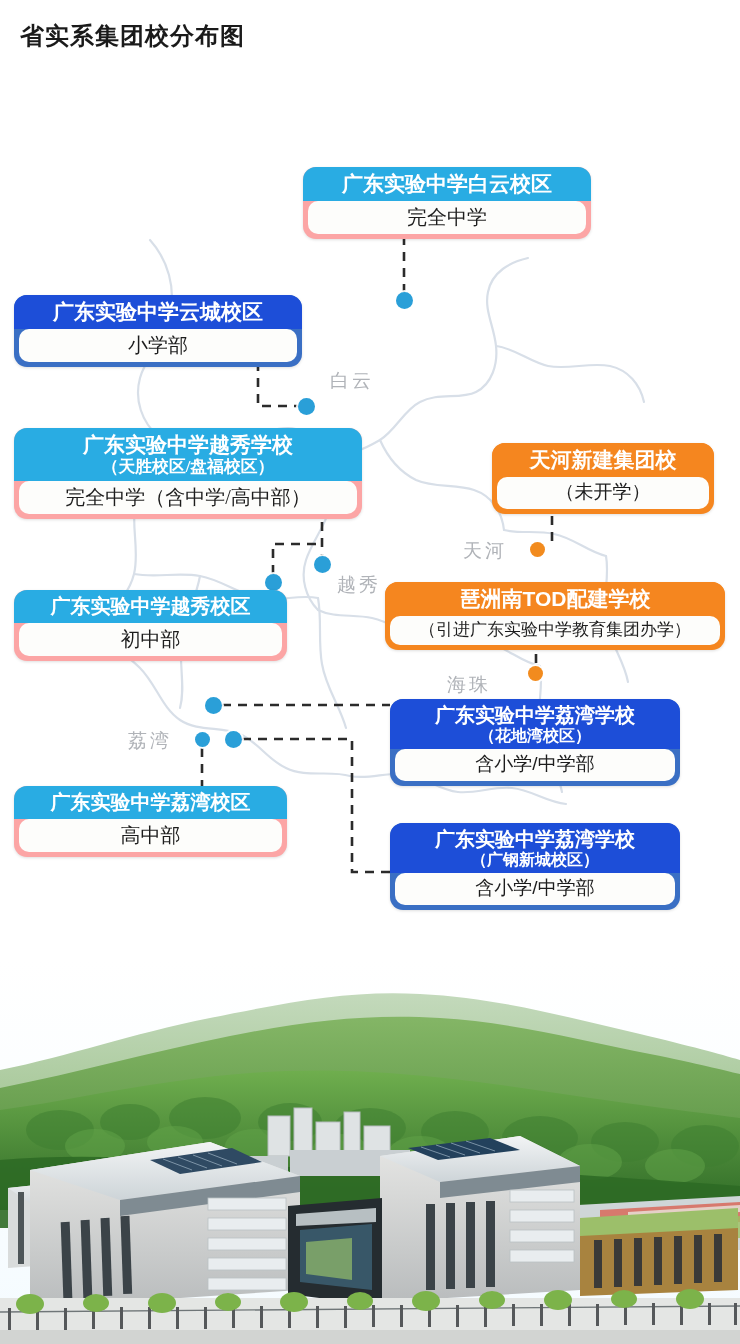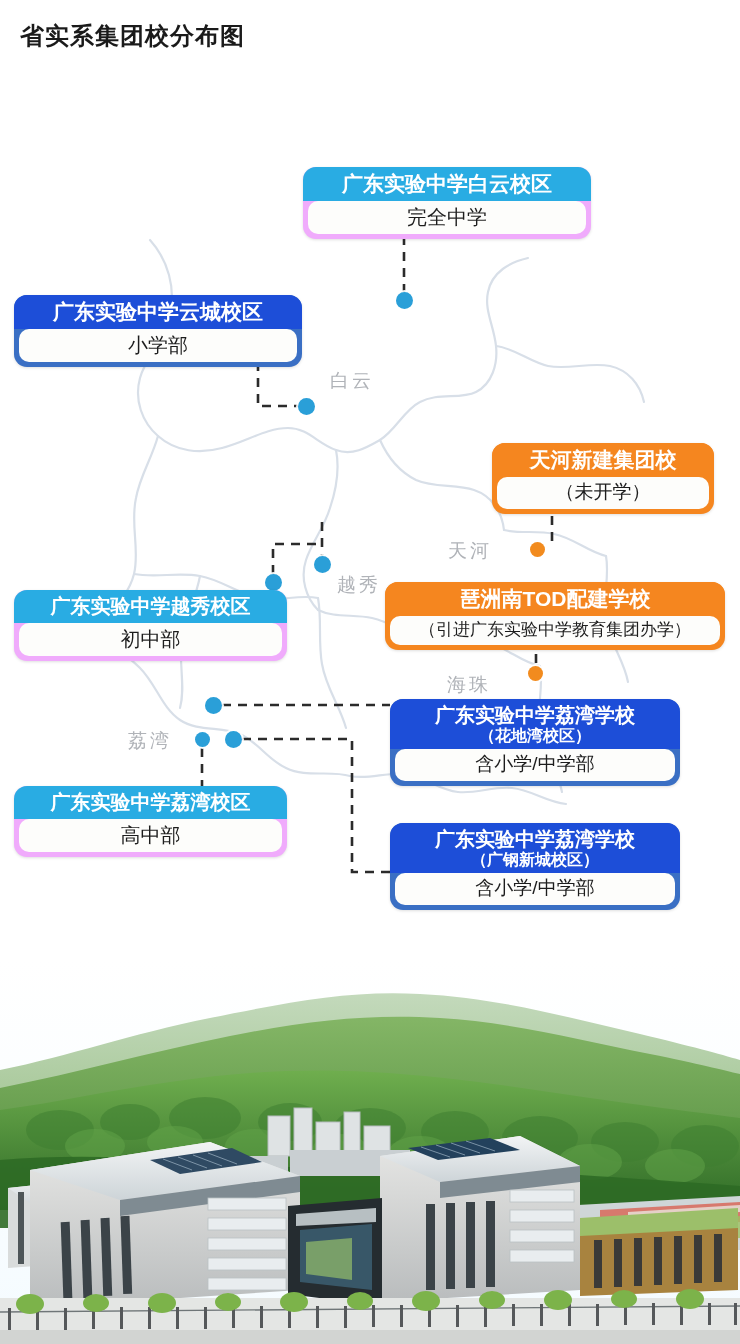--- a/index.html
+++ b/index.html
@@ -60,21 +60,21 @@
     margin:0 5px 5px 5px;
     border-radius:10px;
     text-align:center;
     color:#1d1d1d;
     padding:4px 8px 5px 8px;
     line-height:1.2;
     white-space:nowrap;
   }
 
   
-  .card.cyan{background:#f0abfc;font-family:Liberation Serif, serif;}
+  .card.cyan{background:#fca5a5;font-family:Liberation Serif, serif;}
   .card.cyan .head{background:#29ace3;}
   .card.navy{background:#3a6fc4;}
   .card.navy .head{background:#1d4ed8;}
   .card.orange{background:#f5861f;}
   .card.orange .head{background:#f5861f;}
 
   
   .s21{font-size:21px;}
   .s20{font-size:20px;}
   .s19{font-size:19px;}
@@ -151,21 +151,21 @@
 
         <path d="M222 595 L390 595"></path>
 
         <path d="M242 629 L352 629 L352 762 L390 762"></path>
 
         <path d="M202 638 L202 676"></path>
       </g>
     </svg>
 
     <div class="district" style="left:330px;top:222px;margin-top:36px;">白云</div>
-    <div class="district" style="left:448px;top:428px;">天河</div>
+    <div class="district" style="left:463px;top:428px;">天河</div>
     <div class="district" style="left:337px;top:462px;">越秀</div>
     <div class="district" style="left:447px;top:562px;">海珠</div>
     <div class="district" style="left:128px;top:618px;">荔湾</div>
 
     <div class="dot blue" style="left:396px;top:182px;width:17px;height:17px;"></div>
     <div class="dot blue" style="left:298px;top:288px;width:17px;height:17px;"></div>
     <div class="dot blue" style="left:314px;top:446px;width:17px;height:17px;"></div>
     <div class="dot blue" style="left:265px;top:464px;width:17px;height:17px;"></div>
     <div class="dot orange" style="left:530px;top:432px;width:15px;height:15px;"></div>
     <div class="dot orange" style="left:528px;top:556px;width:15px;height:15px;"></div>
@@ -180,20 +180,27 @@
       <div class="body s20">完全中学</div>
     </div>
 
     <div class="card navy" style="left:14px;top:185px;width:288px;">
       <div class="head s21">
         <span>广东实验中学云城校区</span>
       </div>
       <div class="body s20">小学部</div>
     </div>
 
+    <div class="card cyan" style="left:14px;top:318px;width:348px;">
+      <div class="head s21">
+        <span>广东实验中学越秀学校</span>
+        <span class="sub">（天胜校区/盘福校区）</span>
+      </div>
+      <div class="body s20">完全中学（含中学/高中部）</div>
+    </div>
 
     <div class="card cyan" style="left:14px;top:480px;width:273px;">
       <div class="head s20">
         <span>广东实验中学越秀校区</span>
       </div>
       <div class="body s20">初中部</div>
     </div>
 
     <div class="card orange" style="left:492px;top:333px;width:222px;">
       <div class="head s21">

